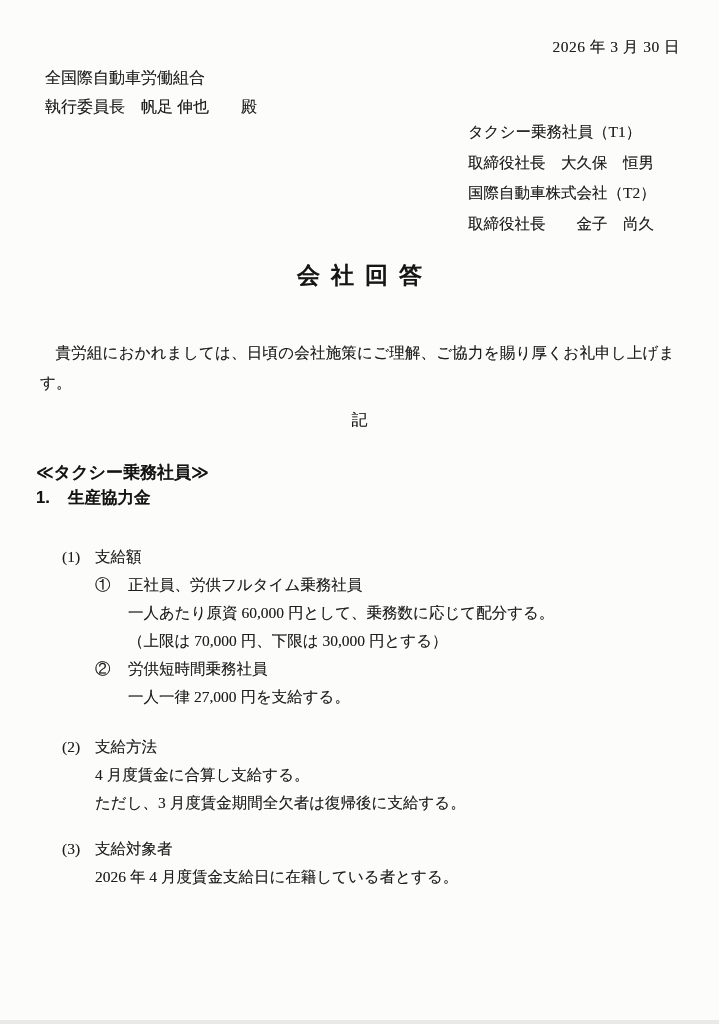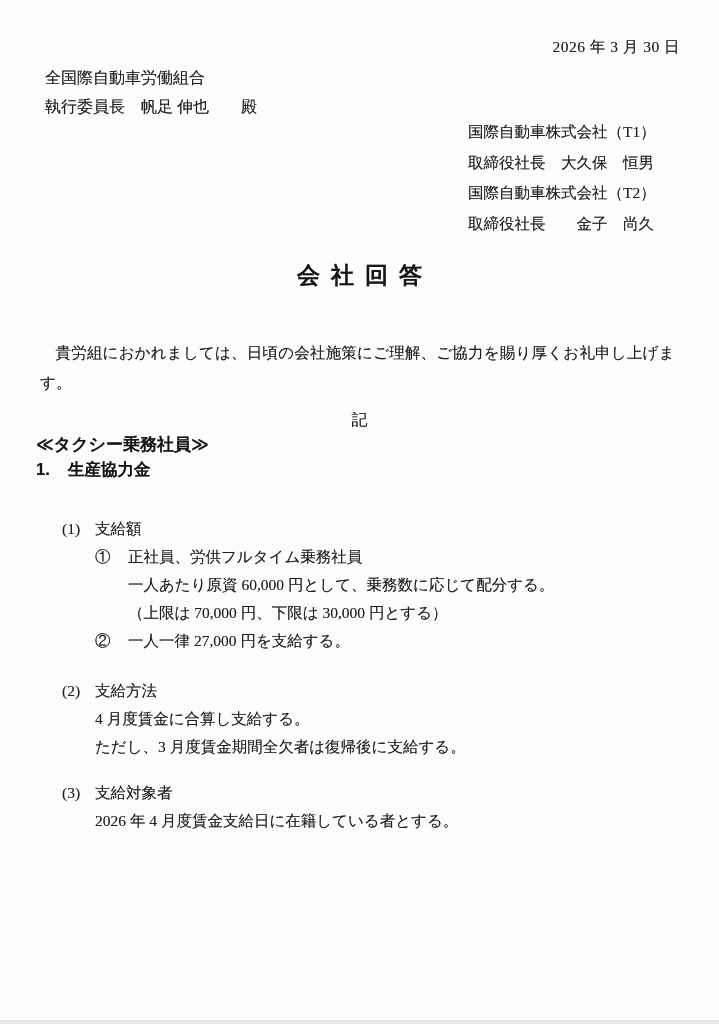--- a/index.html
+++ b/index.html
@@ -65,21 +65,21 @@
     text-indent: 1em;
     letter-spacing: 0.2px;
   }
   .record-marker {
     margin-top: 11px;
     text-align: center;
     font-size: 16px;
     line-height: 22px;
   }
   .group-heading {
-    margin-top: 2px;
+    margin-top: 30px;
     margin-left: -4px;
     font-family: "Liberation Sans", "DejaVu Sans", sans-serif;
     font-weight: bold;
     font-size: 17px;
     line-height: 24px;
     color: #141414;
   }
   .section-head {
     margin-left: -4px;
     font-family: "Liberation Sans", "DejaVu Sans", sans-serif;
@@ -119,21 +119,21 @@
 <div class="page">
 
   <div class="date-line">2026 年 3 月 30 日</div>
 
   <div class="addressee-block">
     <div>全国際自動車労働組合</div>
     <div>執行委員長　帆足 伸也　　殿</div>
   </div>
 
   <div class="sender-block">
-    <div>国際自動車株式会社（T1）</div>
+    <div>タクシー乗務社員（T1）</div>
     <div>取締役社長　大久保　恒男</div>
     <div>国際自動車株式会社（T2）</div>
     <div>取締役社長　　金子　尚久</div>
   </div>
 
   <div class="doc-title">会社回答</div>
 
   <div class="doc-body">
 
     <p class="para">貴労組におかれましては、日頃の会社施策にご理解、ご協力を賜り厚くお礼申し上げます。</p>
@@ -156,20 +156,21 @@
           <div class="sub2-body">
             <div>正社員、労供フルタイム乗務社員</div>
             <div class="detail-line">一人あたり原資 60,000 円として、乗務数に応じて配分する。</div>
             <div class="detail-line">（上限は 70,000 円、下限は 30,000 円とする）</div>
           </div>
         </div>
 
         <div class="sub2">
           <span class="sub2-marker">②</span>
           <div class="sub2-body">
+            <div>労供短時間乗務社員</div>
             <div class="detail-line">一人一律 27,000 円を支給する。</div>
           </div>
         </div>
 
       </div>
     </div>
 
     <div class="sub1 sub1-second">
       <span class="sub1-marker">(2)</span>
       <div class="sub1-body">

